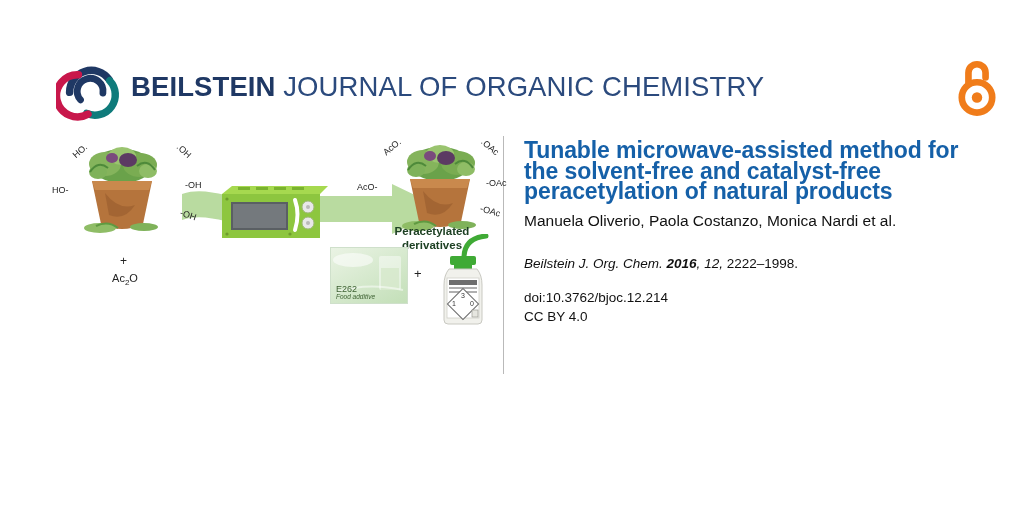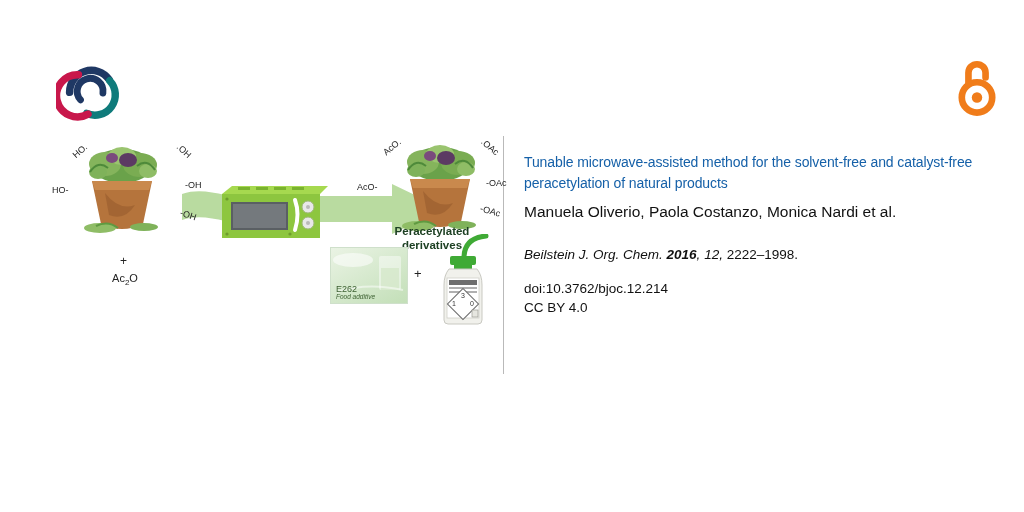--- a/index.html
+++ b/index.html
@@ -162,25 +162,25 @@
     color: #222;
   }
 
   
   .article {
     position: absolute;
     left: 524px; top: 140px;
     width: 470px;
   }
   .art-title {
-    font-size: 14px;
-    font-weight: normal;
+    font-size: 23px;
+    font-weight: bold;
     color: #1560a8;
     line-height: 20.5px;
-    margin: 12px 0 9px 0;
+    margin: 0 0 9px 0;
     letter-spacing: -0.1px;
   }
   .art-authors {
     font-size: 15.5px;
     color: #111111;
     line-height: 20px;
     margin: 0 0 24px 0;
   }
   .art-citation {
     font-size: 13.5px;
@@ -210,20 +210,23 @@
       <path d="M78 33 A32 32 0 0 1 72 72" fill="none" stroke="#1f3864" stroke-width="11" stroke-linecap="round" opacity="0.0"></path>
 
       <path d="M79 35 A30 30 0 0 1 45 83" fill="none" stroke="#0f7b7b" stroke-width="11" stroke-linecap="round"></path>
 
       <path d="M47 84 A31 31 0 1 1 33 26" fill="none" stroke="#c8174b" stroke-width="11" stroke-linecap="round"></path>
 
       <path d="M36 63 A19 19 0 1 1 69 53" fill="none" stroke="#1f3864" stroke-width="10" stroke-linecap="round"></path>
     </svg>
   </div>
 
+  <div class="journal-title">
+    <span class="jt-bold">BEILSTEIN</span><span class="jt-light"> JOURNAL OF ORGANIC CHEMISTRY</span>
+  </div>
 
   <div class="oa-badge">
     <div class="oa-lock">
       <svg viewBox="0 0 40 60" width="38" height="58" aria-hidden="true">
         <path d="M11 26 L11 15 A9 9 0 0 1 29 15 L29 20" fill="none" stroke="#f07c1a" stroke-width="7" stroke-linecap="round"></path>
         <circle cx="20" cy="41" r="16" fill="none" stroke="#f07c1a" stroke-width="7"></circle>
         <circle cx="20" cy="41" r="5.5" fill="#f07c1a"></circle>
       </svg>
     </div>
   </div>

